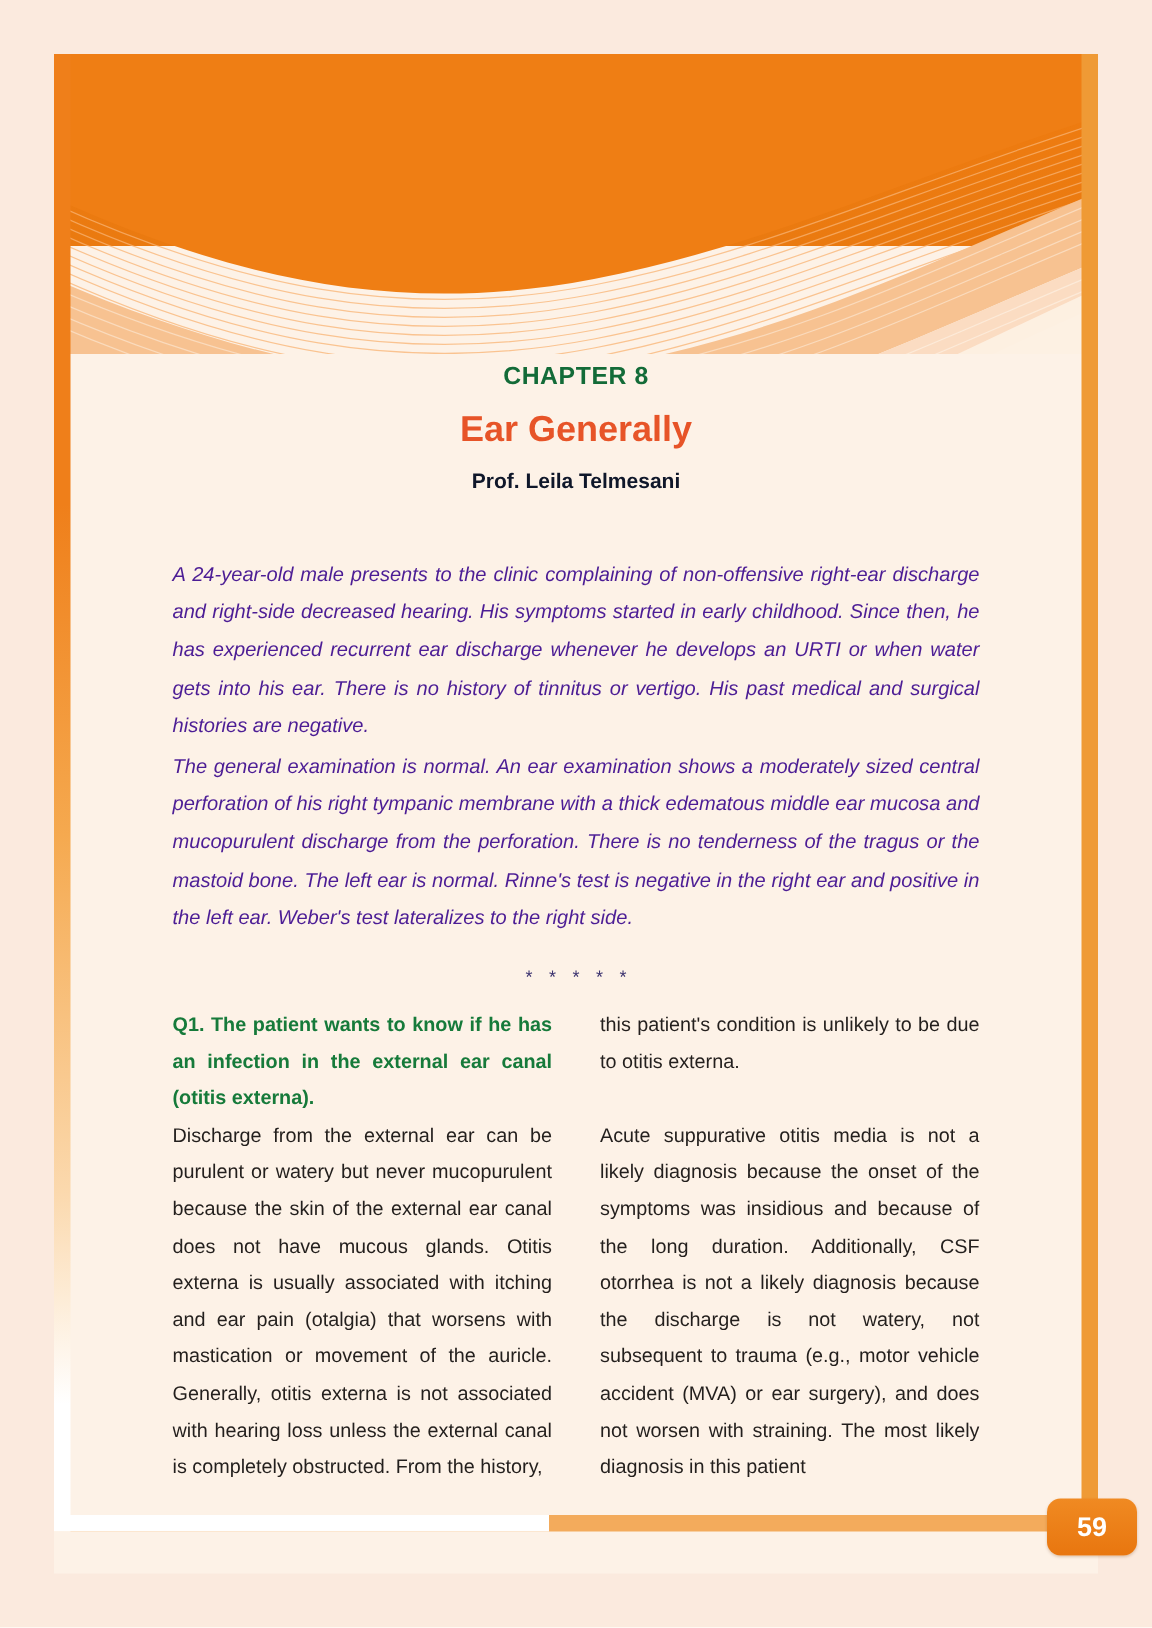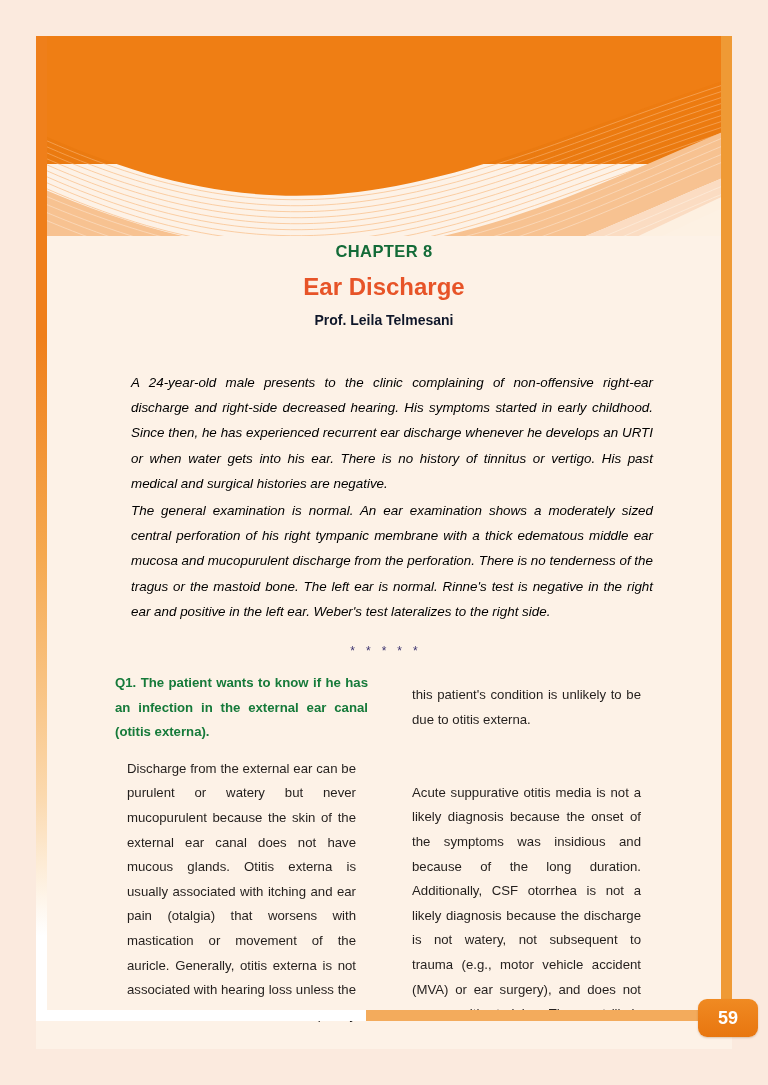--- a/index.html
+++ b/index.html
@@ -120,25 +120,25 @@
 
   
   #vignette {
     position: absolute;
     left: 79px;
     top: 334px;
     width: 538px;
     z-index: 3;
   }
   #vignette p {
-    margin: 0 0 2px 16px;
+    margin: 0 0 2px 0;
     font-size: 13.4px;
     font-style: italic;
     line-height: 25.2px;
-    color: #000000;
+    color: #4c1d95;
     text-align: justify;
     text-justify: inter-word;
   }
 
   
   #divider {
     position: absolute;
     left: 0;
     top: 608px;
     width: 696px;
@@ -173,21 +173,21 @@
     line-height: 24.6px;
     margin: 0;
     text-align: justify;
     text-justify: inter-word;
   }
   .qhead.tight { text-align: left; }
   .body-text {
     font-size: 13.2px;
     color: #231f1d;
     line-height: 24.6px;
-    margin: 12px;
+    margin: 0;
     text-align: justify;
     text-justify: inter-word;
   }
   .gap { height: 24.6px; }
 
   
   #page-badge {
     position: absolute;
     left: 698px;
     top: 999px;
@@ -265,21 +265,21 @@
           <path d="M0,236 C130,292 250,318 380,292 C500,268 590,214 696,168
                    L696,200 L0,200 Z" fill="#fdf2e7"></path>
           <path d="M0,218 C140,276 260,300 390,274 C510,250 600,200 696,156
                    L696,200 L0,200 Z" fill="#fdf0e3" opacity="0.95"></path>
         </g>
       </svg>
     </div>
 
     <div class="titles">
       <div id="chapter-label">CHAPTER 8</div>
-      <div id="chapter-title">Ear Discharge</div>
+      <div id="chapter-title">Ear Generally</div>
       <div id="author">Prof. Leila Telmesani</div>
     </div>
 
     <div id="vignette">
       <p>A 24-year-old male presents to the clinic complaining of non-offensive right-ear discharge and right-side decreased hearing. His symptoms started in early childhood. Since then, he has experienced recurrent ear discharge whenever he develops an URTI or when water gets into his ear. There is no history of tinnitus or vertigo. His past medical and surgical histories are negative.</p>
       <p>The general examination is normal. An ear examination shows a moderately sized central perforation of his right tympanic membrane with a thick edematous middle ear mucosa and mucopurulent discharge from the perforation. There is no tenderness of the tragus or the mastoid bone. The left ear is normal. Rinne's test is negative in the right ear and positive in the left ear. Weber's test lateralizes to the right side.</p>
     </div>
 
     <div id="divider">*****</div>
 

